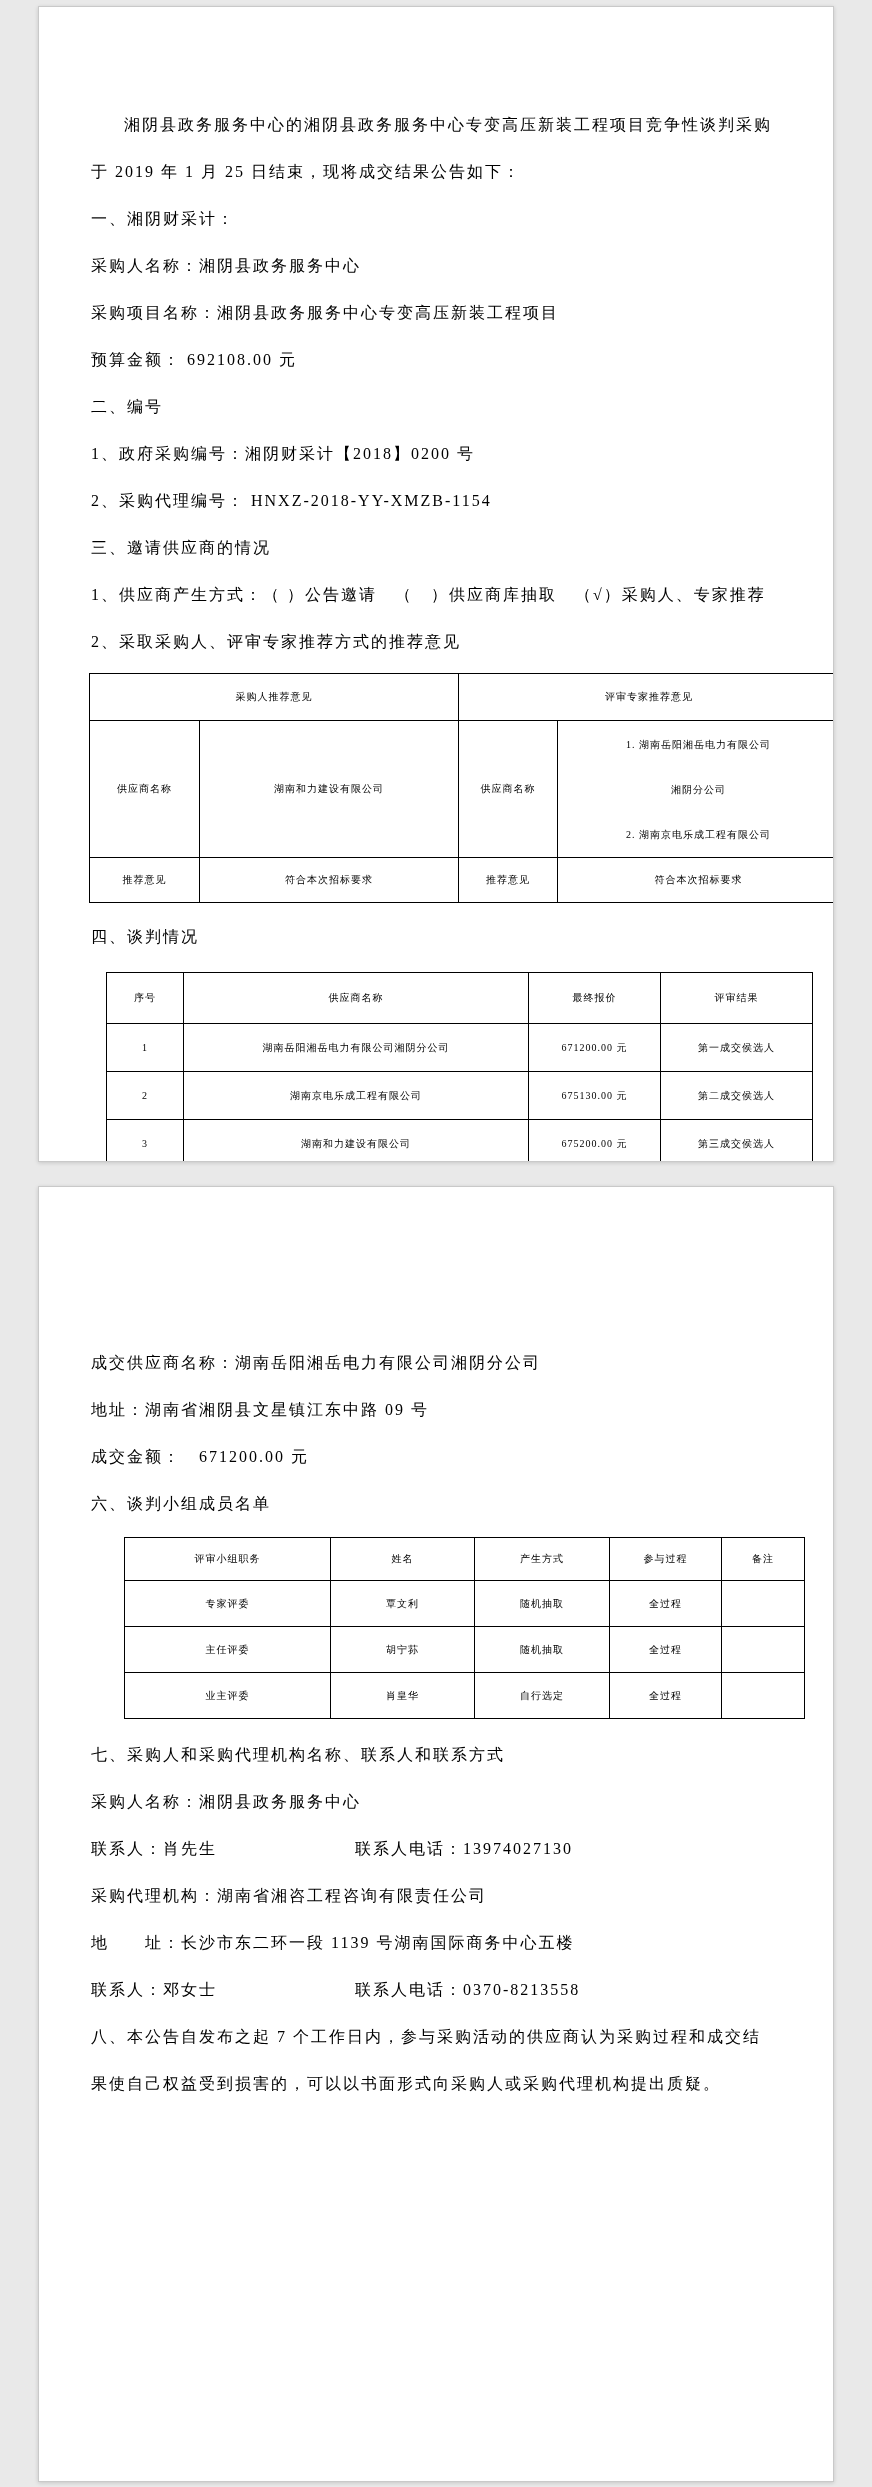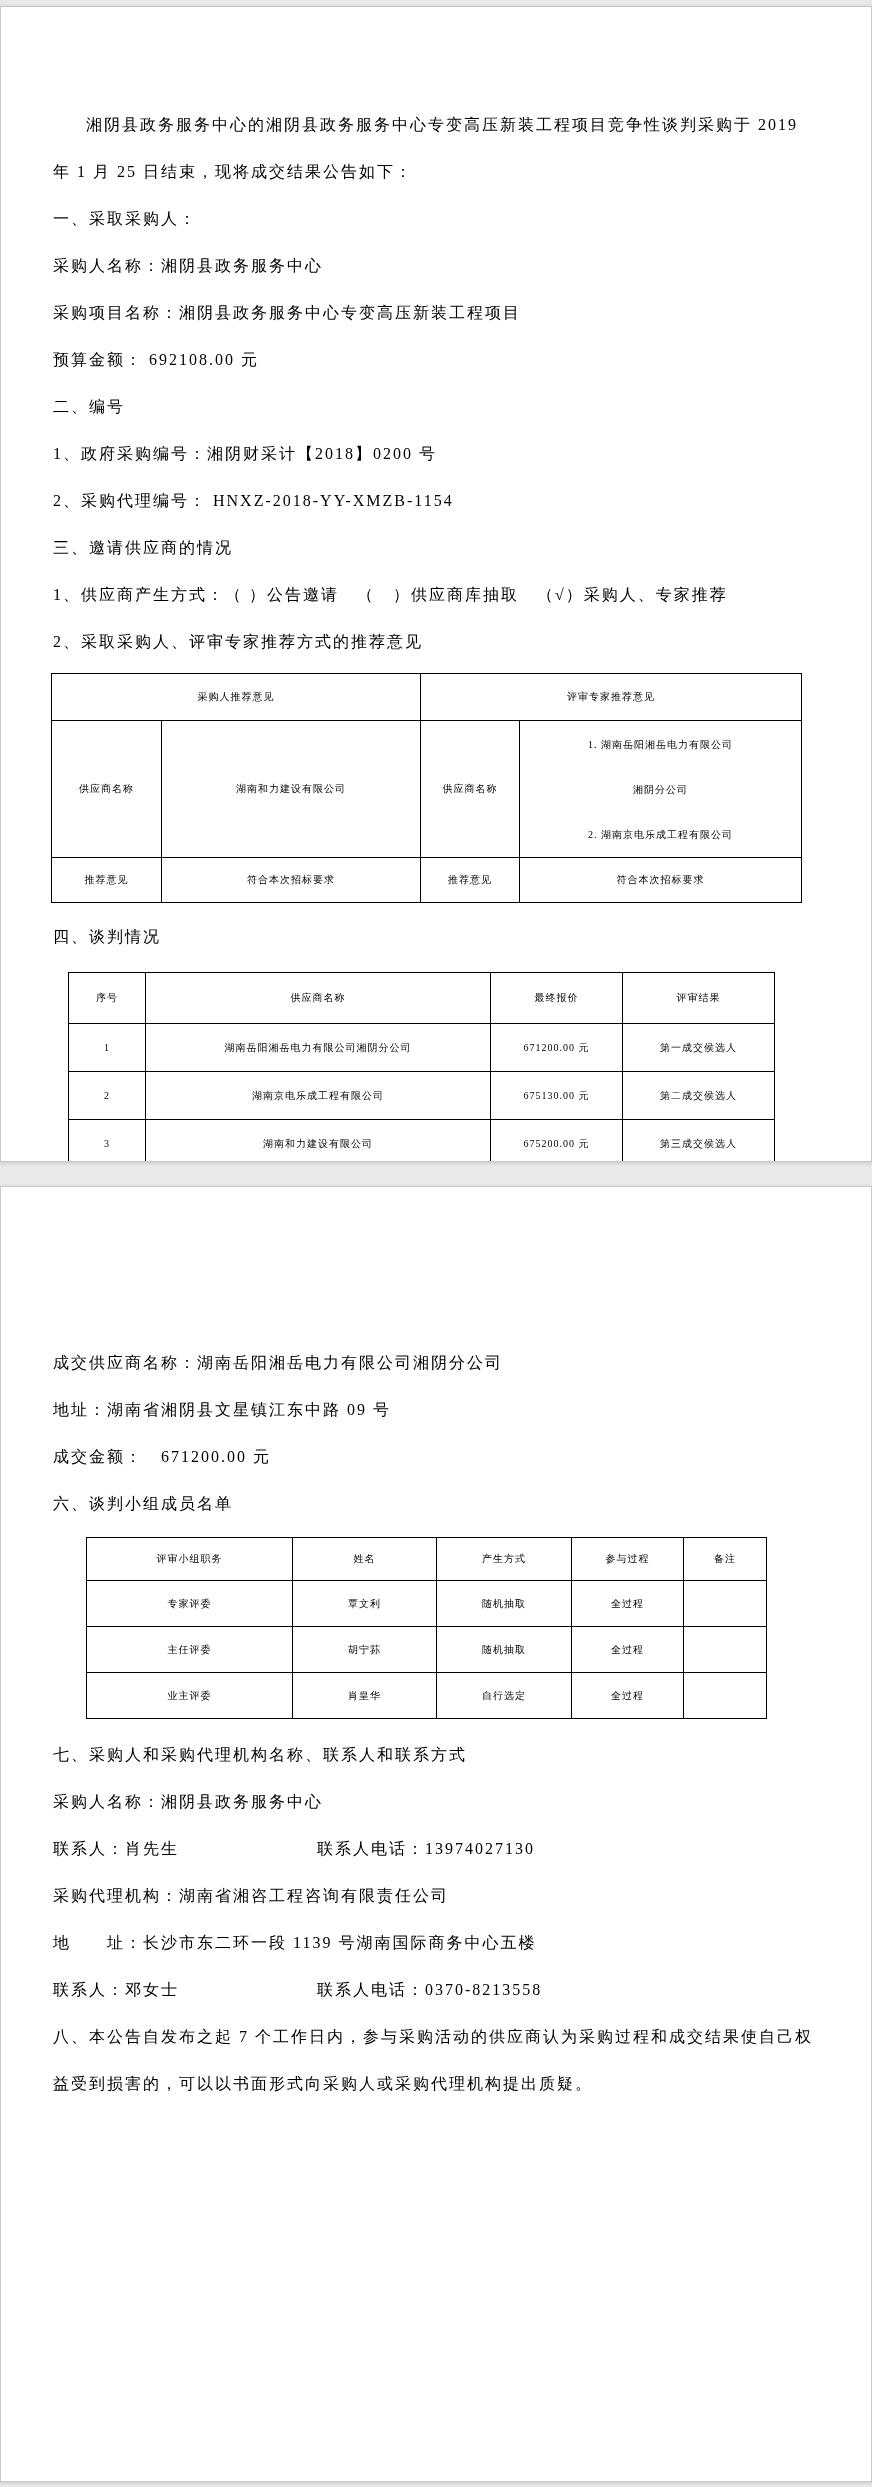--- a/index.html
+++ b/index.html
@@ -8,21 +8,21 @@
     background: #e9e9e9;
     font-family: "Liberation Serif", "DejaVu Serif", serif;
     color: #000;
   }
   .canvas {
     width: 872px;
     padding: 6px 0 5px 0;
     box-sizing: border-box;
   }
   .page {
-    width: 872px;
+    width: 796px;
     margin: 0 auto;
     background: #ffffff;
     border: 1px solid #c9c9c9;
     box-shadow: 0 1px 4px rgba(0,0,0,0.15);
     box-sizing: border-box;
     overflow: hidden;
   }
   .page1 {
     height: 1156px;
     padding: 94px 58px 0 52px;
@@ -86,21 +86,21 @@
   .t3 .r-head td { height: 42px; }
   .t3 .r-body td { height: 45px; }
 </style>
 </head>
 <body>
 
 <div class="canvas">
 
   <div class="page page1 doc">
     <p class="indent">湘阴县政务服务中心的湘阴县政务服务中心专变高压新装工程项目竞争性谈判采购于 2019 年 1 月 25 日结束，现将成交结果公告如下：</p>
-    <p>一、采取采购人：</p>
+    <p>一、湘阴财采计：</p>
     <p>采购人名称：湘阴县政务服务中心</p>
     <p>采购项目名称：湘阴县政务服务中心专变高压新装工程项目</p>
     <p>预算金额： 692108.00 元</p>
     <p>二、编号</p>
     <p>1、政府采购编号：湘阴财采计【2018】0200 号</p>
     <p>2、采购代理编号： HNXZ-2018-YY-XMZB-1154</p>
     <p>三、邀请供应商的情况</p>
     <p>1、供应商产生方式：（ ）公告邀请　（　）供应商库抽取　（√）采购人、专家推荐</p>
     <p>2、采取采购人、评审专家推荐方式的推荐意见</p>
 

